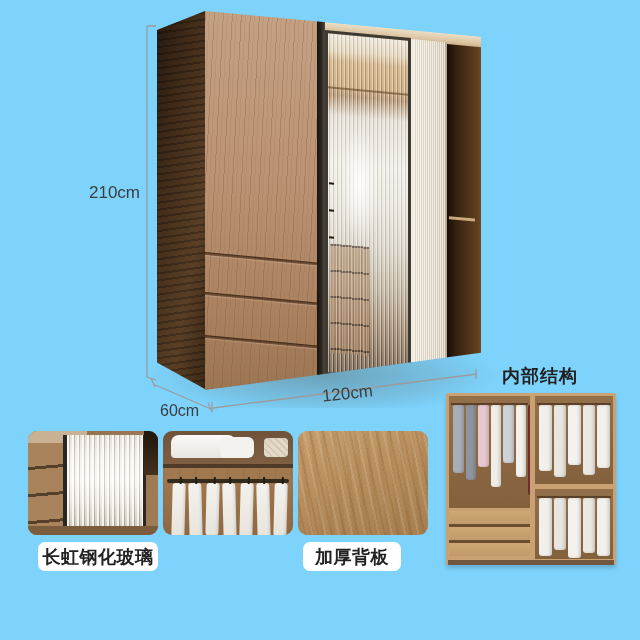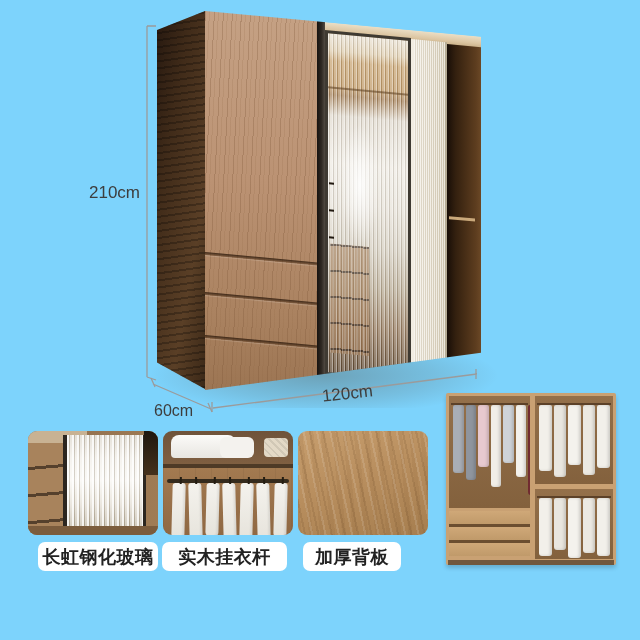--- a/index.html
+++ b/index.html
@@ -51,21 +51,21 @@
       linear-gradient(90deg,#efe9dc 0%,#e6decd 50%,#d8cfba 100%);}
   #open-section{position:absolute;left:242px;top:33px;width:34px;height:330px;
     transform:skewY(5.3deg);transform-origin:left top;
     background:linear-gradient(90deg,#180e07 0%,#33200f 25%,#4c3118 60%,#5d3d1f 85%,#6b4826 100%);}
   #open-rail{position:absolute;left:2px;top:172px;width:75%;height:3px;background:#caa97b;}
 
   
   #dim-svg{position:absolute;left:0;top:0;}
   .dim-label{position:absolute;color:#3d3d3d;font-size:17px;}
   #dim-height{left:86px;top:183px;width:54px;text-align:right;}
-  #dim-depth{left:154px;top:402px;font-size:16px;}
+  #dim-depth{left:160px;top:402px;font-size:16px;}
   #dim-width{left:322px;top:384px;transform:rotate(-6.5deg);}
   #interior-label{position:absolute;left:502px;top:364px;font-size:18px;font-weight:700;color:#1f1f1f;letter-spacing:1px;}
 
   
   #interior-fig{position:absolute;left:446px;top:393px;width:170px;height:172px;}
   #icab-frame{position:absolute;inset:0;background:#c9a173;border-radius:2px;box-shadow:0 3px 4px rgba(0,0,0,.18);}
   .icab-zone{position:absolute;overflow:hidden;background:linear-gradient(180deg,#94704a 0%,#83613d 100%);}
   #icab-left{left:3px;top:3px;width:81px;height:112px;}
   #icab-rt{left:89px;top:3px;width:78px;height:88px;}
   #icab-rb{left:89px;top:96px;width:78px;height:70px;}
@@ -162,20 +162,21 @@
     <g stroke="#9b9b9b" stroke-width="1.3" fill="none">
       <path d="M147,26 h9 M147,26 V377 M147,377 l9,3"></path>
       <path d="M153,384 L211,409 M151,378 l4,9 M208,403 l4,9"></path>
       <path d="M213,408 L477,374 M212,402 v10 M476,369 v10"></path>
     </g>
   </svg>
   <div class="dim-label" id="dim-height">210cm</div>
   <div class="dim-label" id="dim-depth">60cm</div>
   <div class="dim-label" id="dim-width">120cm</div>
 
+  <div id="interior-label">内部结构</div>
   <div id="interior-fig">
     <div id="icab-frame"></div>
     <div class="icab-zone" id="icab-left">
       <div class="icab-rail"></div>
       <div class="cl-row">
         <i class="cl" style="width:11px;height:68px;background:#a9aeb6"></i>
         <i class="cl" style="width:10px;height:75px;background:#8f959e"></i>
         <i class="cl" style="width:11px;height:62px;background:#e7c9cf"></i>
         <i class="cl" style="width:10px;height:82px;background:#f1eee8"></i>
         <i class="cl" style="width:11px;height:58px;background:#cfd3d8"></i>
@@ -237,17 +238,16 @@
       <i class="c2" style="height:57px"></i>
       <i class="c2" style="height:60px"></i>
       <i class="c2" style="height:55px"></i>
     </div>
   </div>
   <div class="card" id="card-3">
     <div class="fill" id="t3-wood"></div>
   </div>
 
   <div class="pill" id="pill-1">长虹钢化玻璃</div>
-  <div class="pill" id="pill-2">实木挂衣杆</div>
   <div class="pill" id="pill-3">加厚背板</div>
 
 
 </div>
 
 </body></html>

